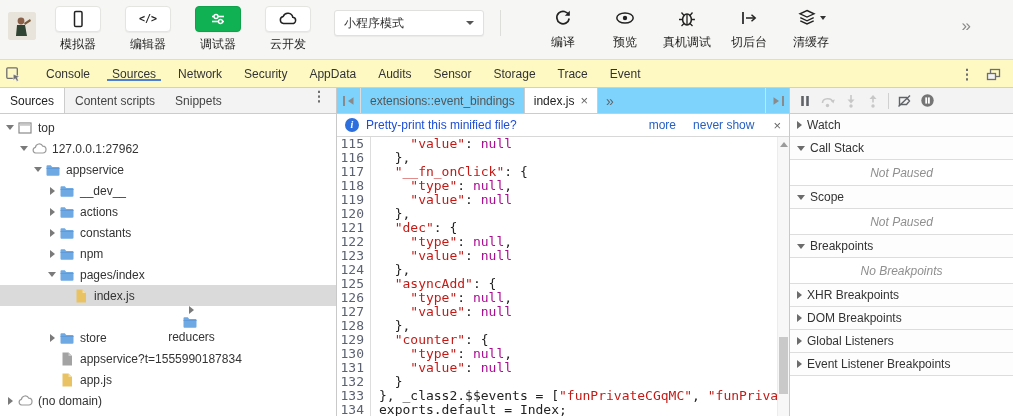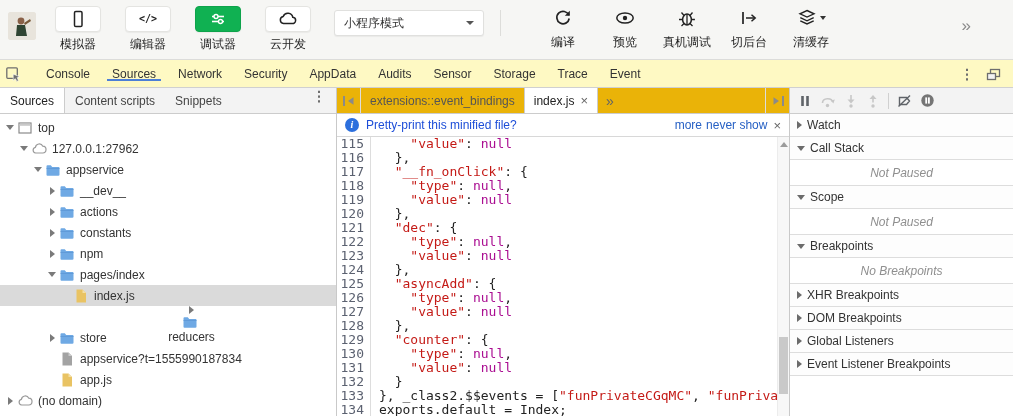--- a/index.html
+++ b/index.html
@@ -55,34 +55,34 @@
   .tree { flex:1; overflow:hidden; padding-top:3px; }
   .tree-row { height:21px; display:flex; align-items:center; white-space:nowrap; }
   .tree-row.selected { background:#dadada; }
   .exp { width:10px; flex:none; display:flex; justify-content:center; }
   .tri-r { width:0; height:0; border-left:5px solid #7a7a7a; border-top:4px solid transparent; border-bottom:4px solid transparent; }
   .tri-d { width:0; height:0; border-top:5px solid #7a7a7a; border-left:4px solid transparent; border-right:4px solid transparent; }
   .tree-ico { width:16px; height:16px; margin:0 5px 0 2px; flex:none; }
   .tree-label { color:#333; }
 
   
-  .ft-bar { height:26px; background:#eab308; border-bottom:1px solid #ccc; display:flex; align-items:stretch; }
+  .ft-bar { height:26px; background:#7dd3fc; border-bottom:1px solid #ccc; display:flex; align-items:stretch; }
   .ft-nav { width:24px; display:flex; align-items:center; justify-content:center; border-right:1px solid #ddd; }
   .ft-nav.right { margin-left:auto; border-right:none; border-left:1px solid #ddd; }
   .ft-tab { padding:0 9px; display:flex; align-items:center; gap:6px; color:#555; }
   .ft-tab.active { background:#fff; border-left:1px solid #ccc; border-right:1px solid #ccc; color:#222; }
   .ft-close { color:#666; font-size:13px; }
   .ft-chev { display:flex; align-items:center; color:#5f6368; font-size:14px; letter-spacing:-2px; padding:0 8px; }
 
   .infobar { height:23px; border-bottom:1px solid #d8d8d8; display:flex; align-items:center;
     padding:0 8px; background:#fff; }
   .info-i { width:14px; height:14px; border-radius:50%; background:#2c6fdd; color:#fff;
     font:italic bold 10px/14px "Liberation Serif", serif; text-align:center; margin-right:7px; flex:none; }
   .info-msg { color:#1d4ed8; }
-  .info-links { margin-left:auto; display:flex; gap:4px; align-items:center; }
+  .info-links { margin-left:auto; display:flex; gap:17px; align-items:center; }
   .info-link { color:#2660c4; }
   .info-x { color:#666; font-size:13px; margin-left:2px; }
 
   .code-wrap { position:relative; flex:1; overflow:hidden; font-family:"DejaVu Sans Mono", monospace;
     font-size:13px; }
   .code-line { display:flex; height:14px; line-height:14px; white-space:pre; }
   .gut { width:34px; flex:none; text-align:right; padding-right:6px; color:#5b6170;
     border-right:1px solid #ddd; }
   .lc { padding-left:8px; }
   .tok-p { color:#222; } .tok-s { color:#c41a16; } .tok-a { color:#aa0d91; }

